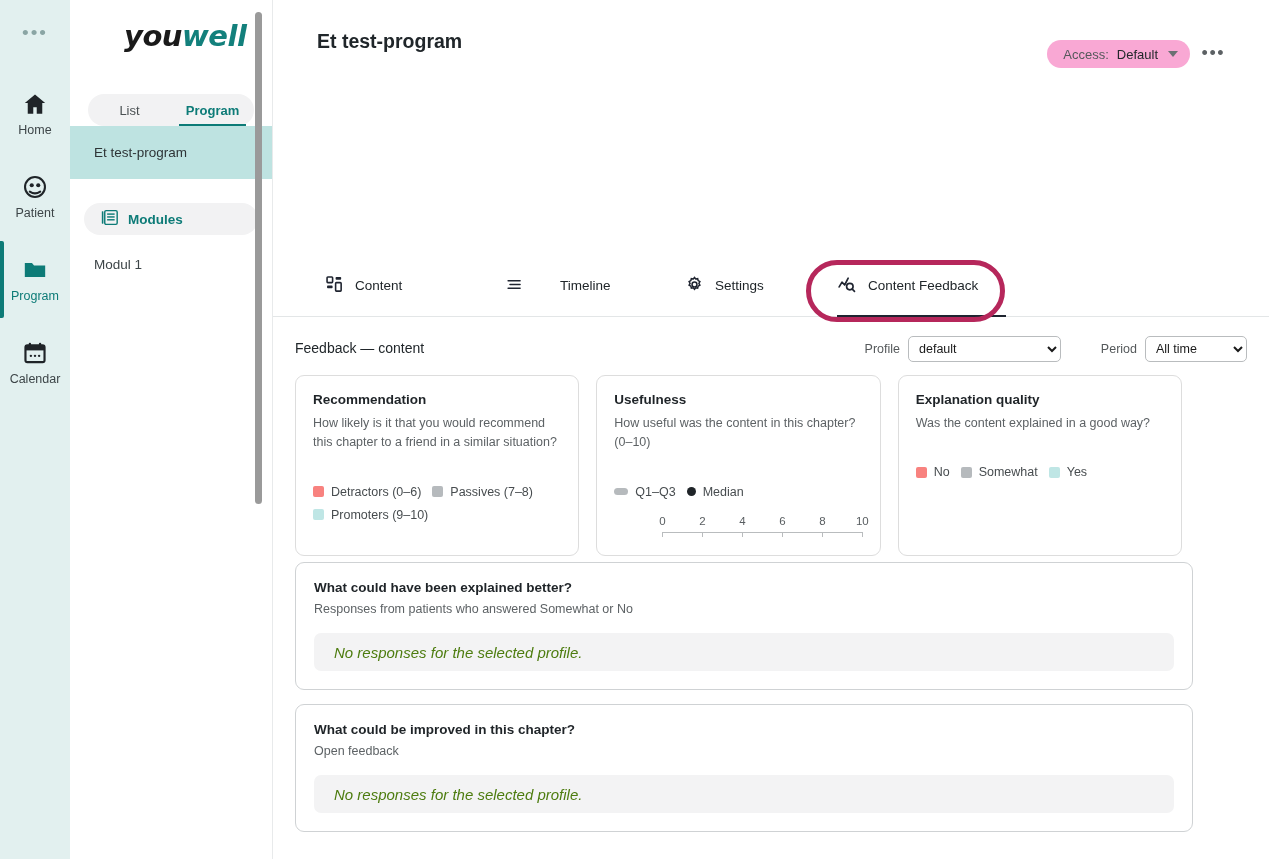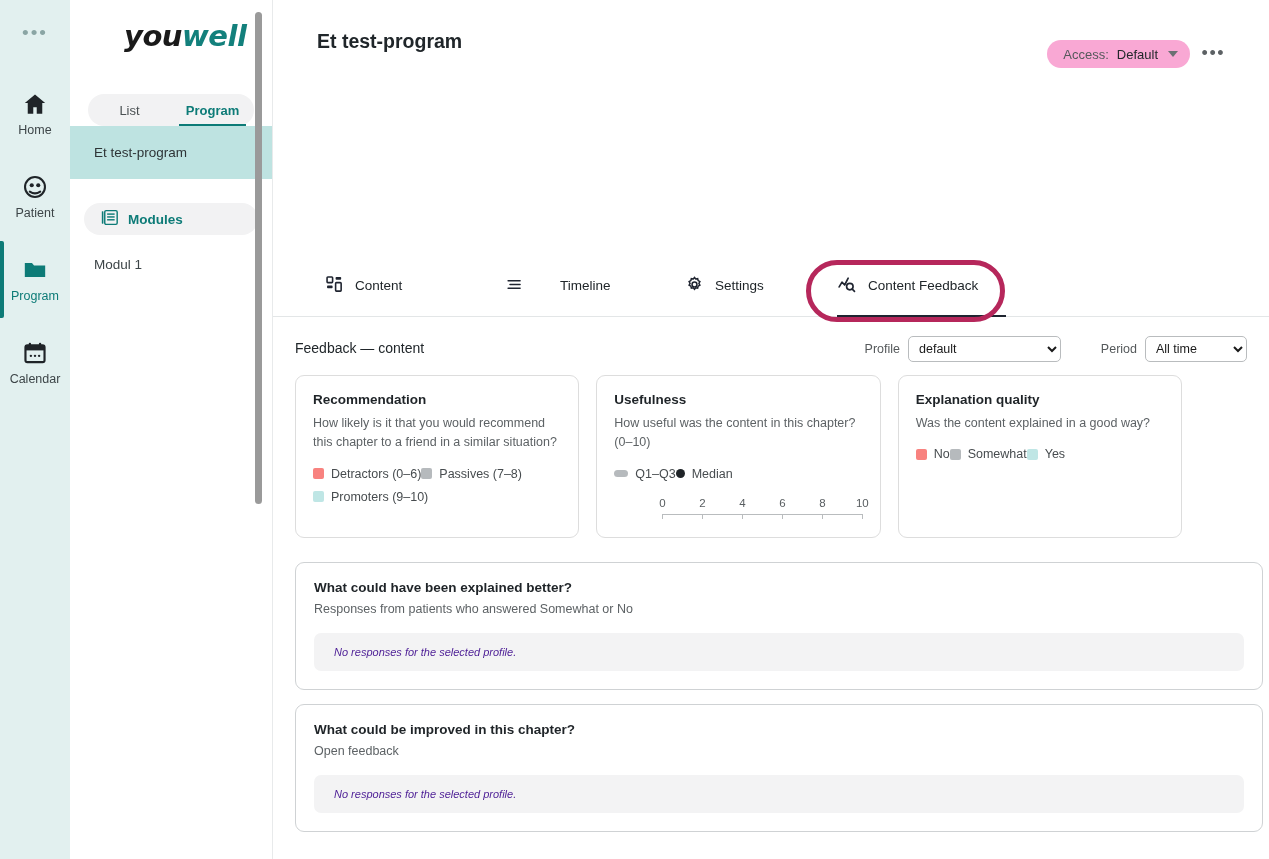--- a/index.html
+++ b/index.html
@@ -185,21 +185,21 @@
   }
   .card {
     width: 307px; min-height: 153px;
     border: 1px solid #ddd; border-radius: 9px; background: #fff;
     padding: 16px 17px 14px 17px;
   }
   .card-title { font-size: 13.5px; font-weight: 700; color: #1f2428; }
   .card-sub {
     margin-top: 7px; font-size: 12.5px; color: #5d6265; line-height: 1.55;
   }
-  .legend { margin-top: 14px; display: flex; flex-wrap: wrap; gap: 9px 0; }
+  .legend { margin-top: 32px; display: flex; flex-wrap: wrap; gap: 9px 11px; }
   .legend-item { display: flex; align-items: center; gap: 7px; }
   .sw { width: 11px; height: 11px; border-radius: 2px; flex: 0 0 11px; }
   .legend-text { font-size: 12.5px; color: #474c4f; }
   .sw-pill { width: 14px; height: 7px; border-radius: 4px; flex: 0 0 14px; }
   .sw-dot  { width: 9px; height: 9px; border-radius: 50%; flex: 0 0 9px; }
 
   
   .axis { margin: 16px 0 0 48px; width: 200px; position: relative; height: 26px; }
   .axis-ticks { position: relative; height: 13px; }
   .axis-tick-label {
@@ -208,32 +208,32 @@
   }
   .axis-line {
     position: absolute; left: 0; right: 0; top: 17px; height: 1px; background: #b9bcbe;
   }
   .axis-tick {
     position: absolute; top: 17px; width: 1px; height: 5px; background: #b9bcbe;
   }
 
   
   .fpanel {
-    position: absolute; left: 22px; width: 968px;
+    position: absolute; left: 22px; width: 898px;
     border: 1px solid #cfd2d4; border-radius: 9px; background: #fff;
     padding: 17px 18px 18px 18px;
   }
   .fp-1 { top: 562px; }
   .fp-2 { top: 704px; }
   .fp-title { font-size: 13.5px; font-weight: 700; color: #1f2428; }
   .fp-sub { margin-top: 7px; font-size: 12.5px; color: #5d6265; }
   .fp-empty {
     margin-top: 17px; background: #f3f3f4; border-radius: 7px;
     height: 38px; display: flex; align-items: center; padding-left: 20px;
-    font-size: 11px; font-style: italic; color: #4c1d95;
+    font-size: 15px; font-style: italic; color: #4d7c0f;
   }
 </style>
 </head>
 <body>
 
 <div class="app">
 
   <nav class="rail">
     <div class="rail-dots">•••</div>
 

